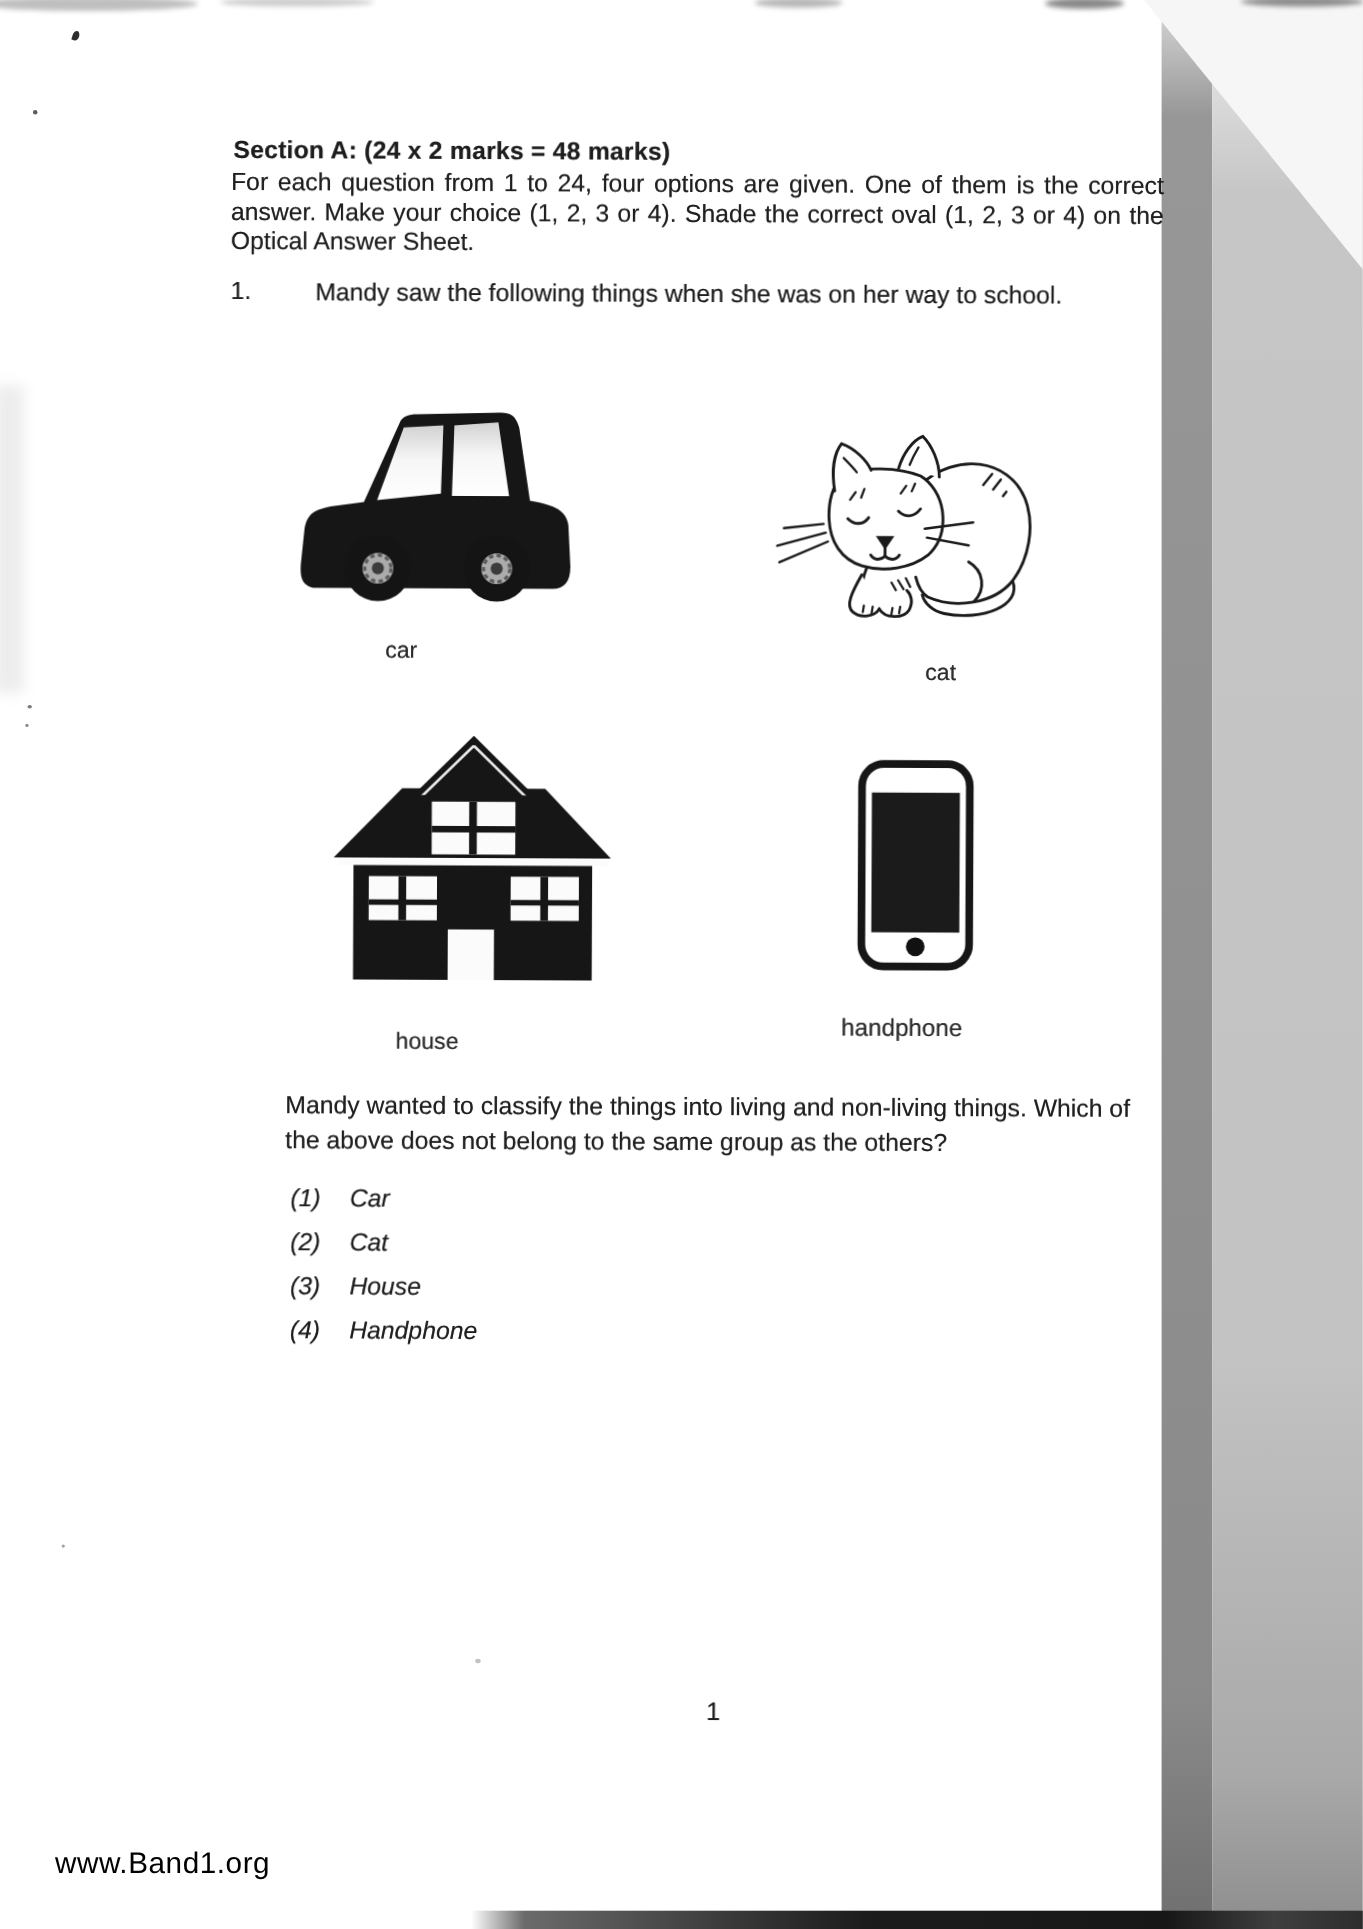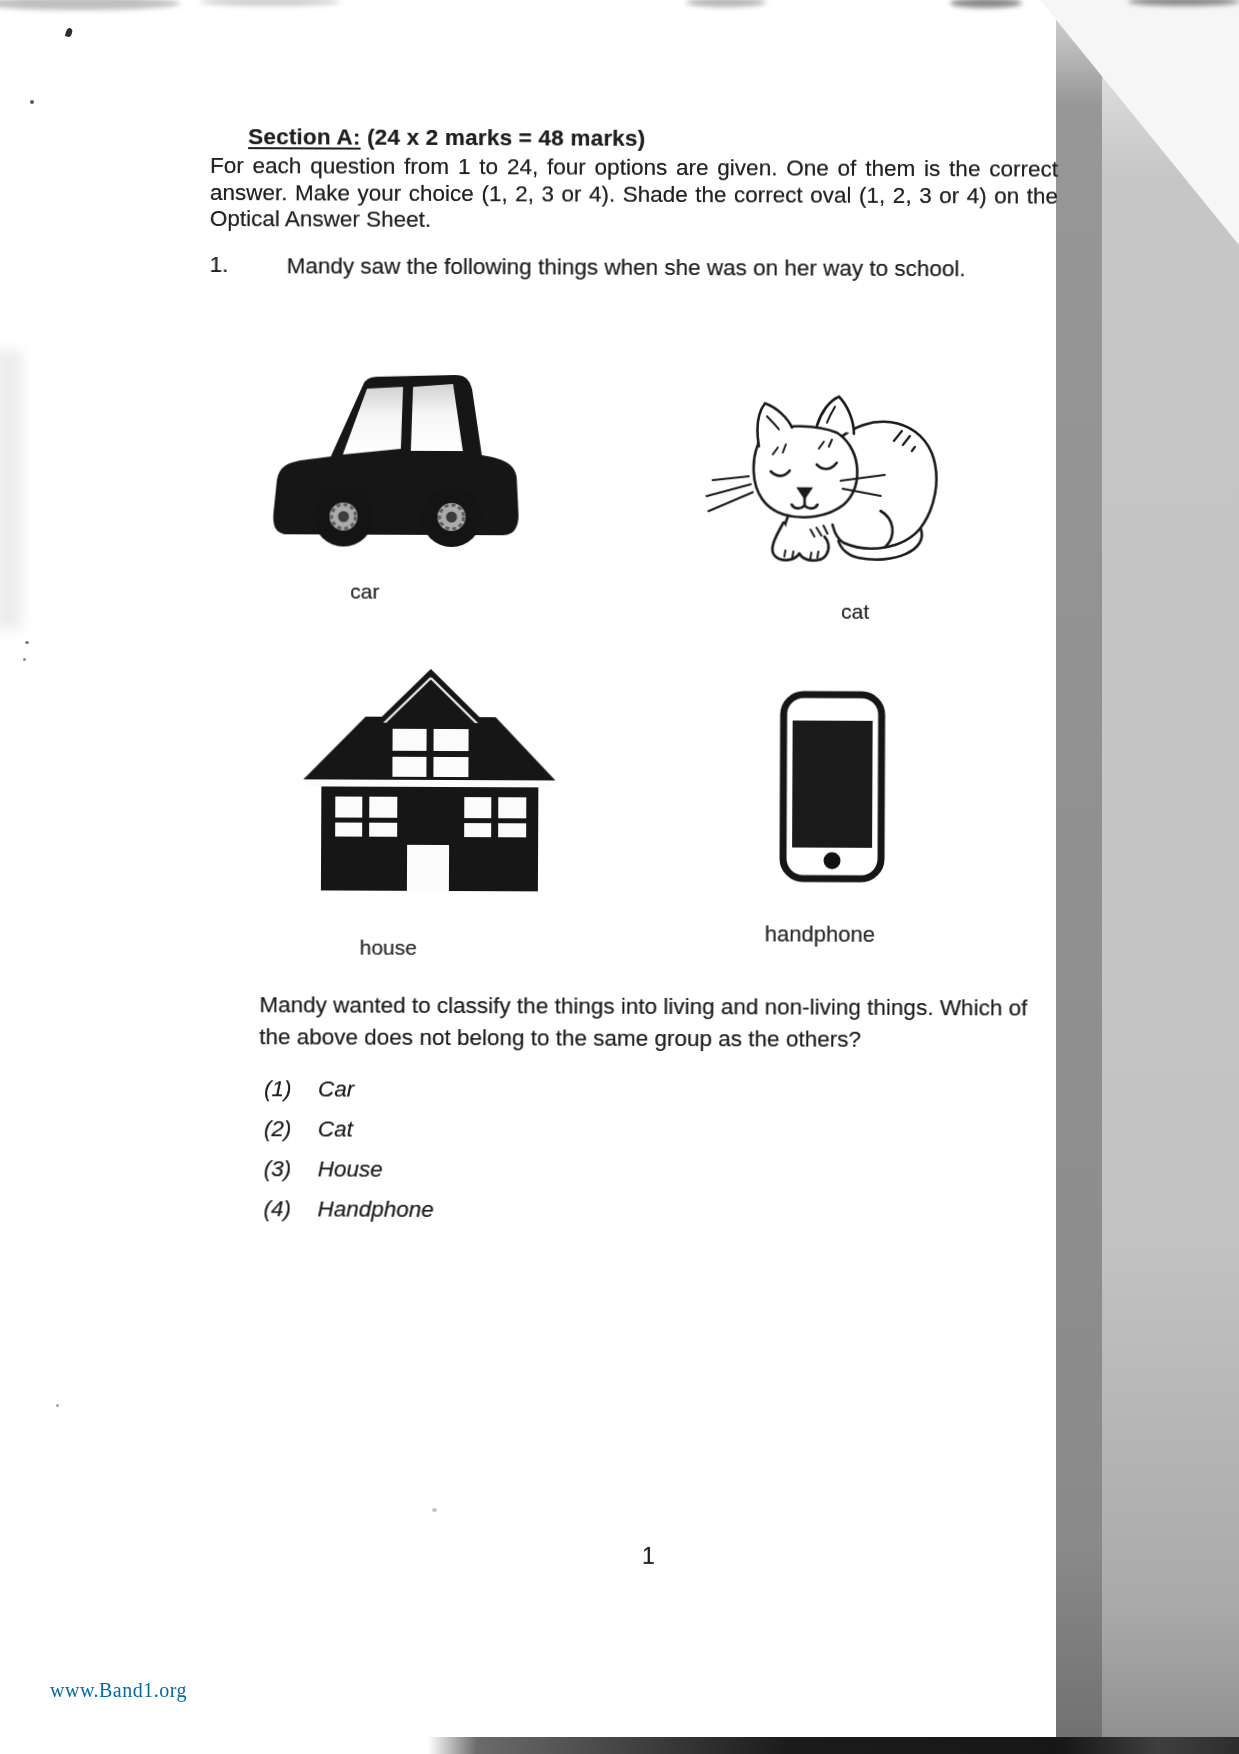--- a/index.html
+++ b/index.html
@@ -17,21 +17,21 @@
     transform:rotate(0.25deg);
     transform-origin:220px 180px;
     filter:blur(0.3px);
   }
   .doc *{text-shadow:0 0 0.6px rgba(10,10,10,0.55);}
   .abs{position:absolute;}
   .section-title{
     left:212px;top:124px;
     font-size:22.5px;font-weight:bold;letter-spacing:0.2px;
   }
-  .section-title .u{text-decoration:underline;text-decoration-thickness:2px;text-underline-offset:3px;margin-left:36px;}
+  .section-title .u{text-decoration-thickness:2px;text-underline-offset:3px;}
   .instructions{
     left:210px;top:153px;width:848px;
     font-size:22.5px;line-height:26.5px;
     text-align:justify;
   }
   .q-number{left:210px;top:252px;font-size:22.5px;}
   .q-stem{left:287px;top:253px;width:760px;font-size:22.5px;}
   .illustration{position:absolute;}
   .item-label{position:absolute;font-size:21px;color:#2a2a2a;}
   .lbl-car{left:352px;top:579px;}
@@ -42,22 +42,22 @@
     left:263px;top:989px;width:772px;
     font-size:22.5px;line-height:32px;
   }
   .options{left:268px;top:1076px;}
   .option-row{position:relative;height:40px;font-size:22.5px;font-style:italic;}
   .option-num{display:inline-block;width:54px;}
   .option-label{display:inline-block;}
   .page-number{left:648px;top:1541px;font-size:23px;}
   .watermark{
     left:50px;top:1679px;
-    font-family:Liberation Serif, serif;
-    font-size:20px;color:#0369a1;letter-spacing:0.5px;
+    font-family:Liberation Sans, sans-serif;
+    font-size:27px;color:#000000;letter-spacing:0.5px;
   }
   
   .artifact{position:absolute;pointer-events:none;}
   .strip-dark{
     left:1056px;top:0;width:46px;height:1754px;
     background:linear-gradient(180deg,#d9d9d9 0%,#979797 6%,#8f8f8f 60%,#8a8a8a 88%,#6f6f6f 100%);
   }
   .strip-light{
     left:1102px;top:0;width:137px;height:1754px;
     background:linear-gradient(180deg,#eeeeee 0%,#c6c6c6 10%,#c3c3c3 70%,#a9a9a9 92%,#8d8d8d 100%);

